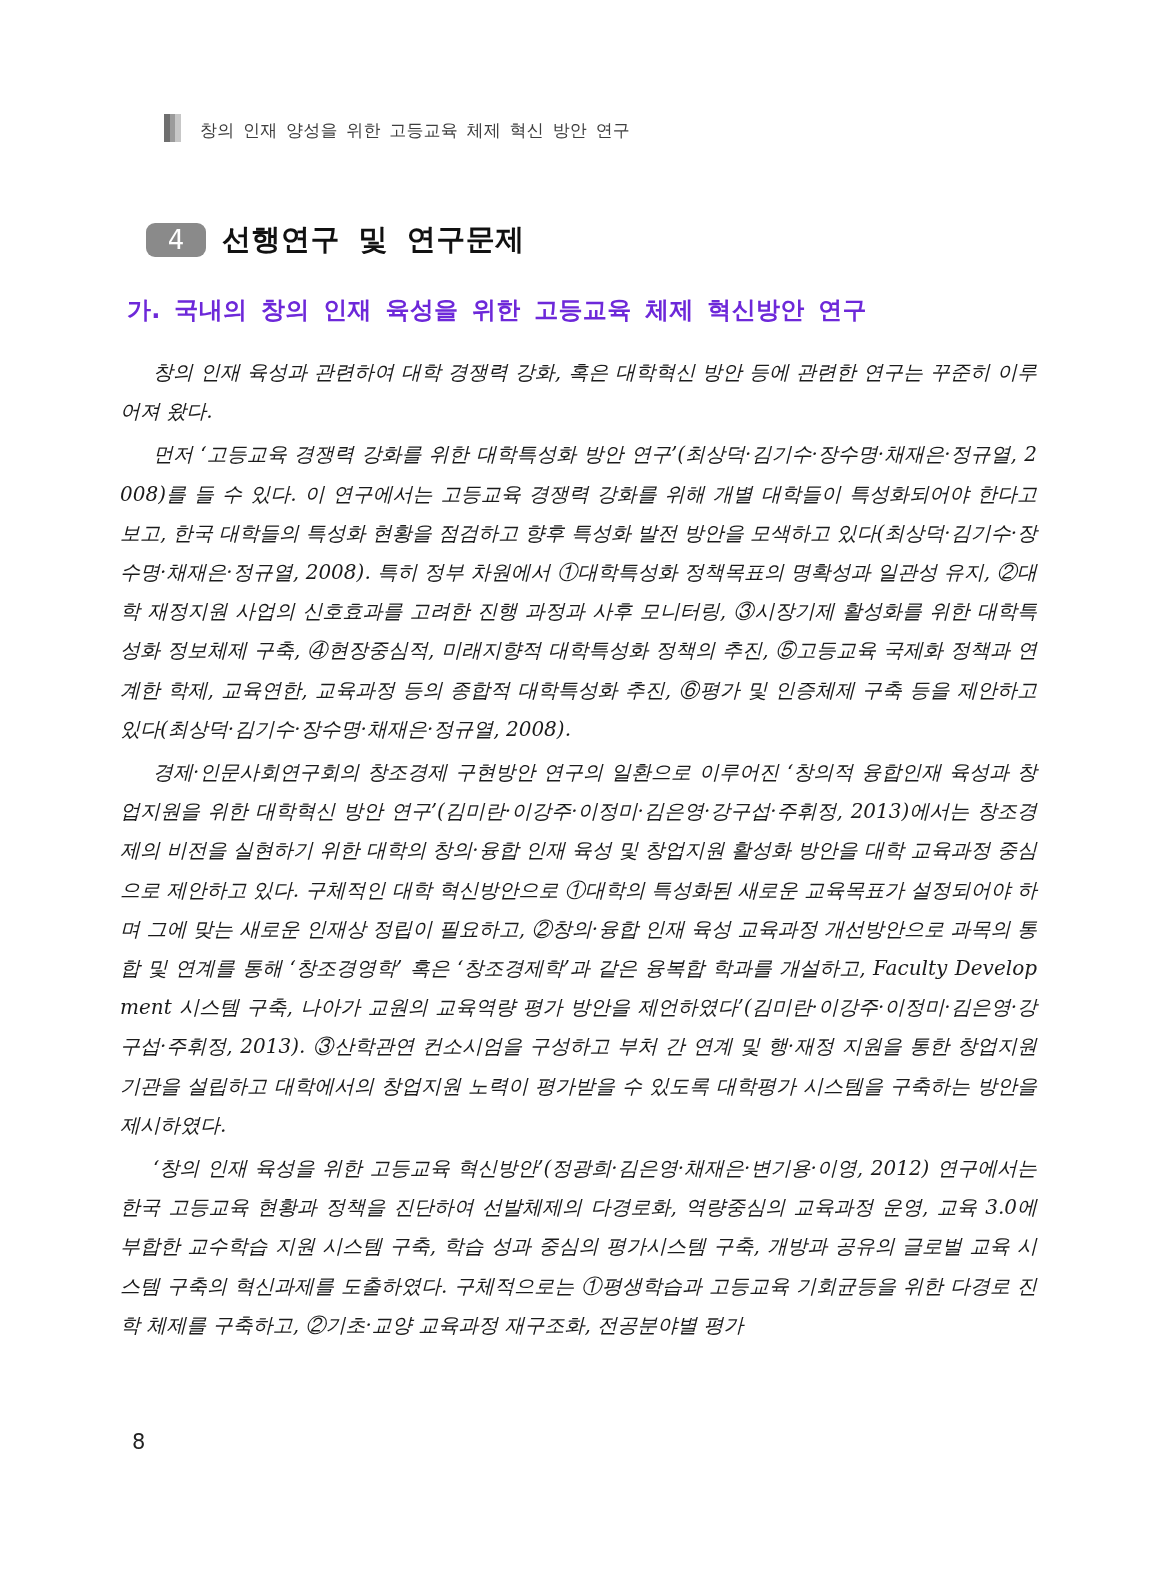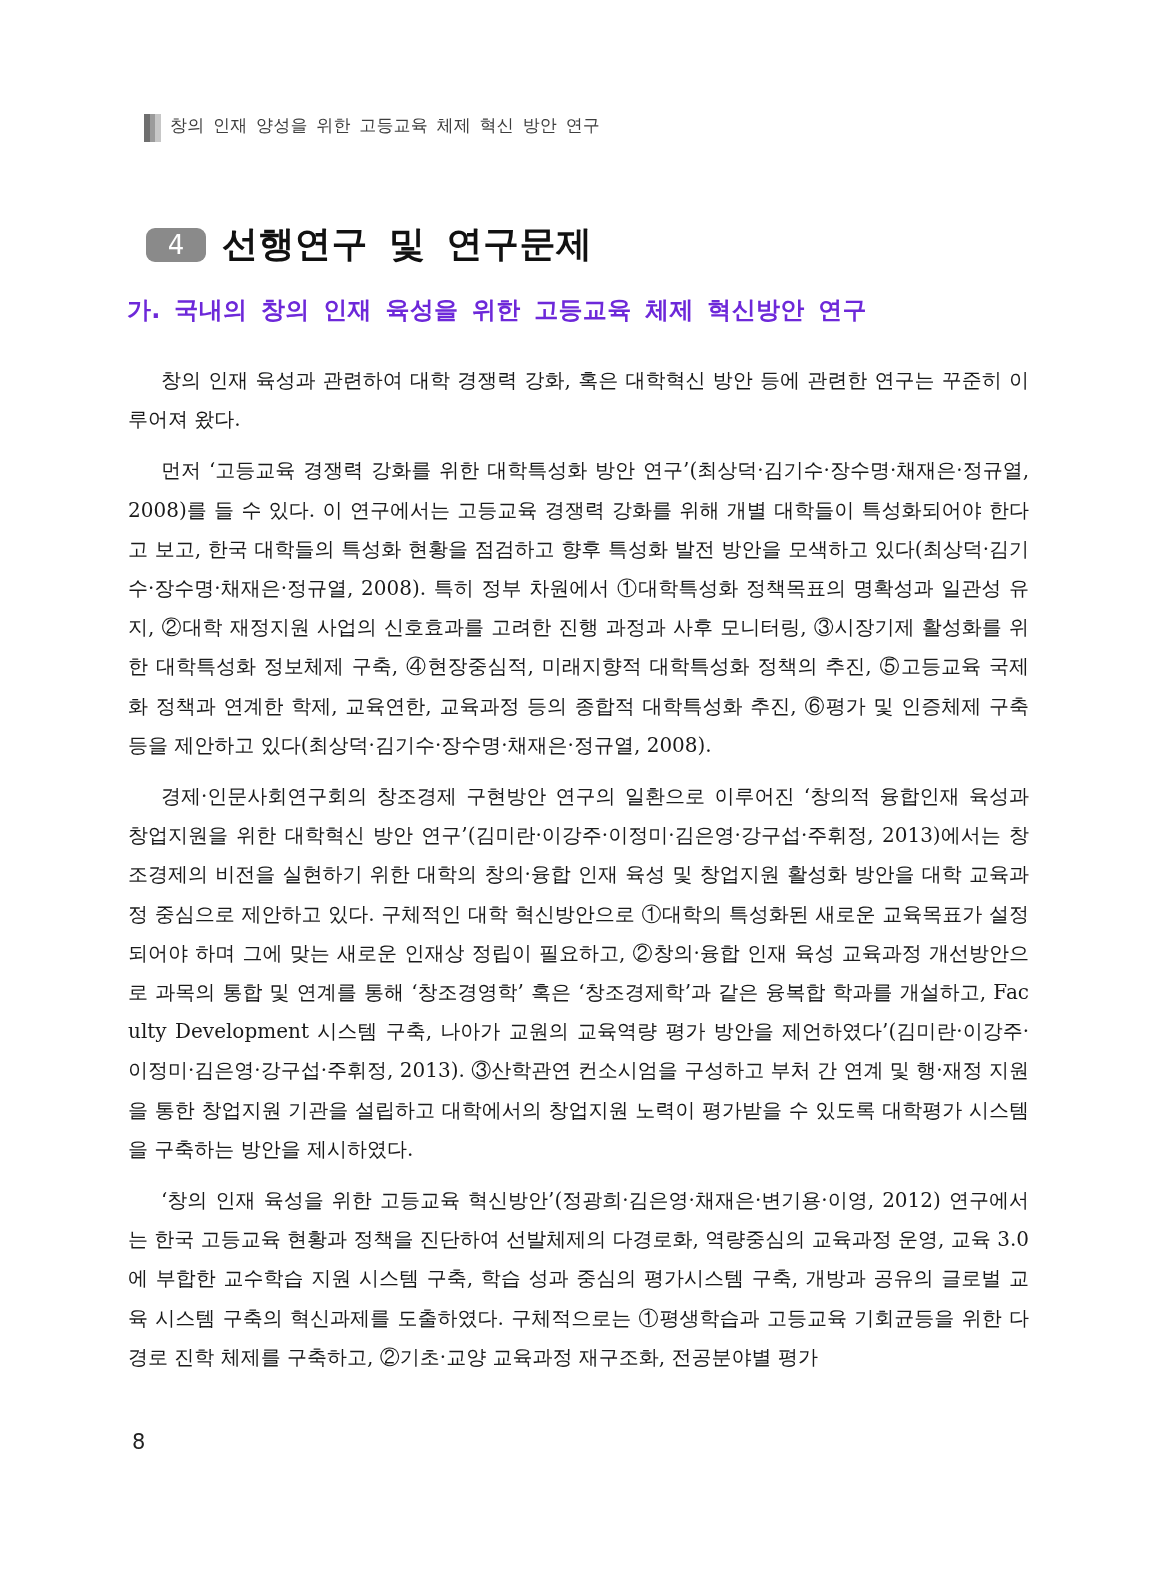--- a/index.html
+++ b/index.html
@@ -10,24 +10,24 @@
     background: #ffffff;
     overflow: hidden;
     color: #1c1c1c;
     font-family: "DejaVu Serif", "Liberation Serif", serif;
   }
 
   
   .running-header {
     position: absolute;
     top: 114px;
-    left: 144px;
+    left: 164px;
     display: flex;
-    align-items: flex-start;
-    gap: 9px;
+    align-items: flex-end;
+    gap: 19px;
   }
   .stripes { display: flex; align-items: center; height: 28px; }
   .stripe { display: inline-block; height: 28px; }
   .stripe.s1 { width: 6px; background: #6f6f6f; }
   .stripe.s2 { width: 5px; background: #9b9b9b; }
   .stripe.s3 { width: 6px; background: #c7c7c7; }
   .running-header .rh-title {
     font-family: "DejaVu Sans", "Liberation Sans", sans-serif;
     font-size: 17px;
     color: #3d3d3d;
@@ -50,21 +50,21 @@
     background: #8a8a8a;
     border-radius: 9px;
     color: #ffffff;
     font-family: "DejaVu Sans", "Liberation Sans", sans-serif;
     font-size: 26px;
     line-height: 34px;
     text-align: center;
   }
   .section-title {
     font-family: "DejaVu Sans", "Liberation Sans", sans-serif;
-    font-size: 36px;
+    font-size: 29px;
     font-weight: 700;
     color: #111111;
     letter-spacing: 0.5px;
     word-spacing: 8px;
   }
 
   
   .subsection-heading {
     position: absolute;
     top: 294px;
@@ -82,21 +82,21 @@
     position: absolute;
     top: 349px;
     left: 116px;
     width: 925px;
     font-size: 20px;
     line-height: 39.2px;
     text-align: justify;
     word-break: break-all;
     color: #1a1a1a;
   }
-  .body-text p { margin: 12px; text-indent: 33px; }
+  .body-text p { margin: 4px; text-indent: 33px; font-style: italic; }
 
   
   .page-number {
     position: absolute;
     top: 1430px;
     left: 132px;
     font-family: "DejaVu Sans", "Liberation Sans", sans-serif;
     font-size: 21px;
     color: #222222;
   }

